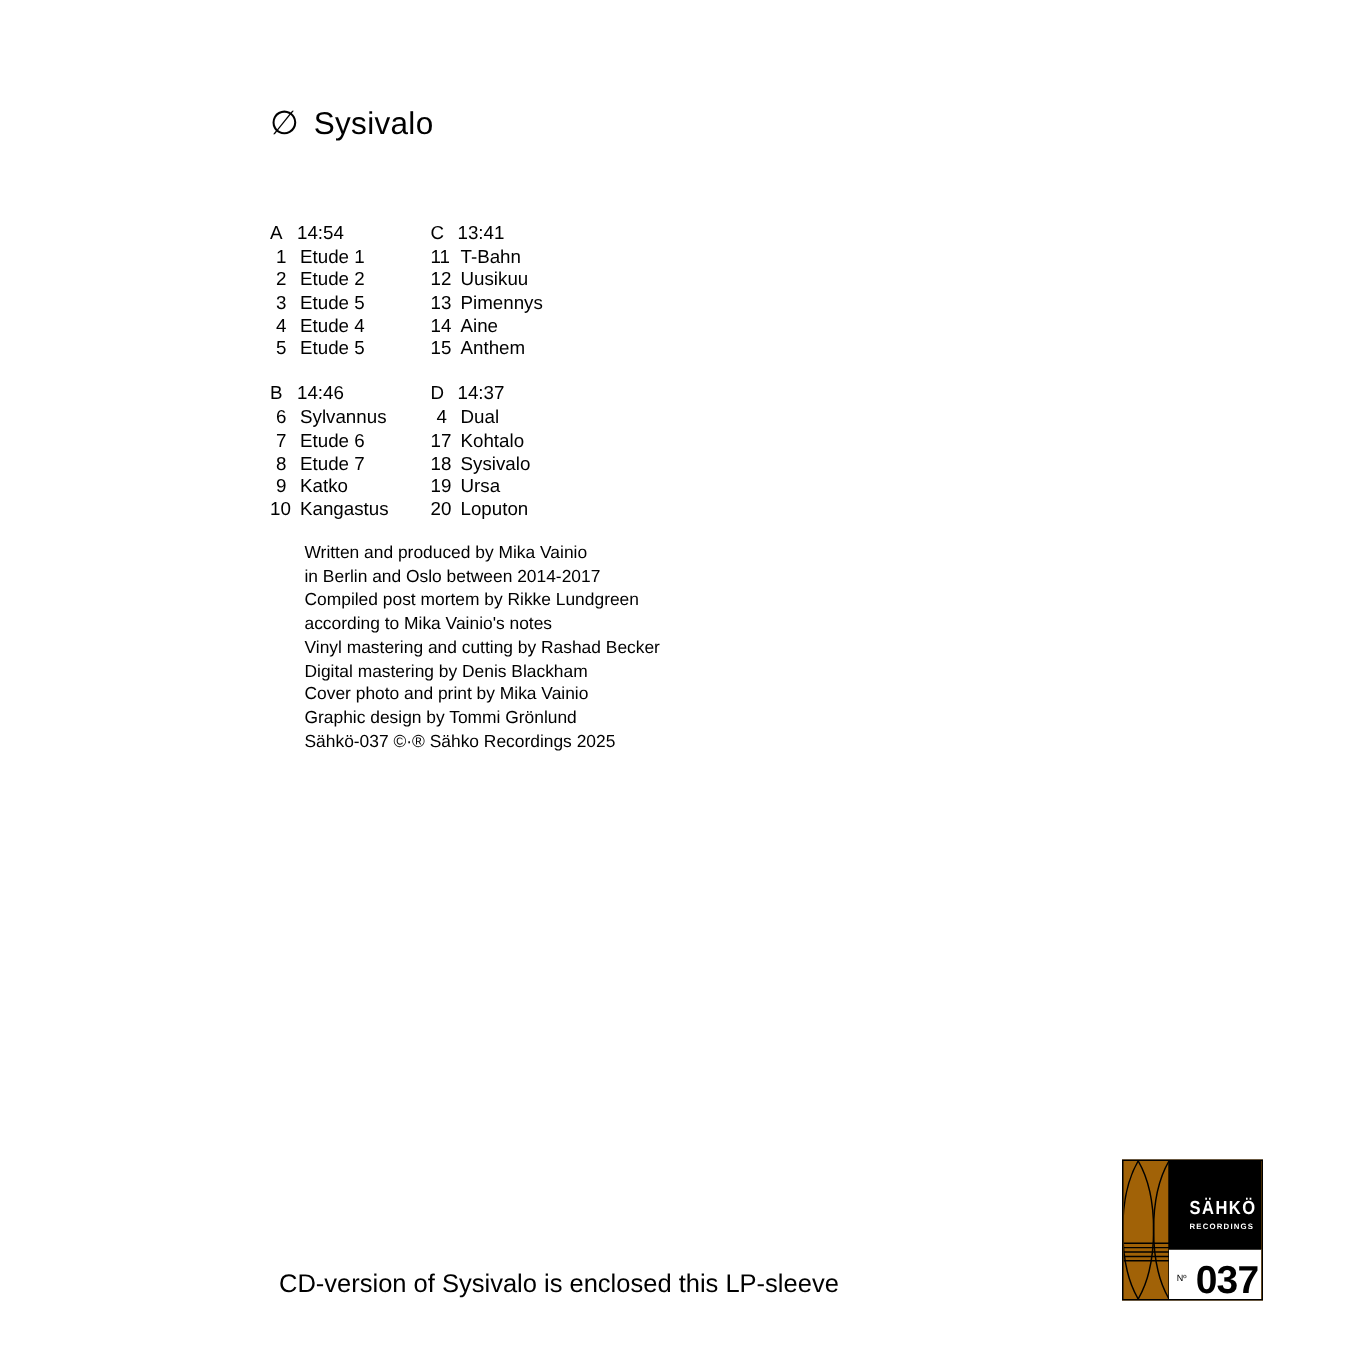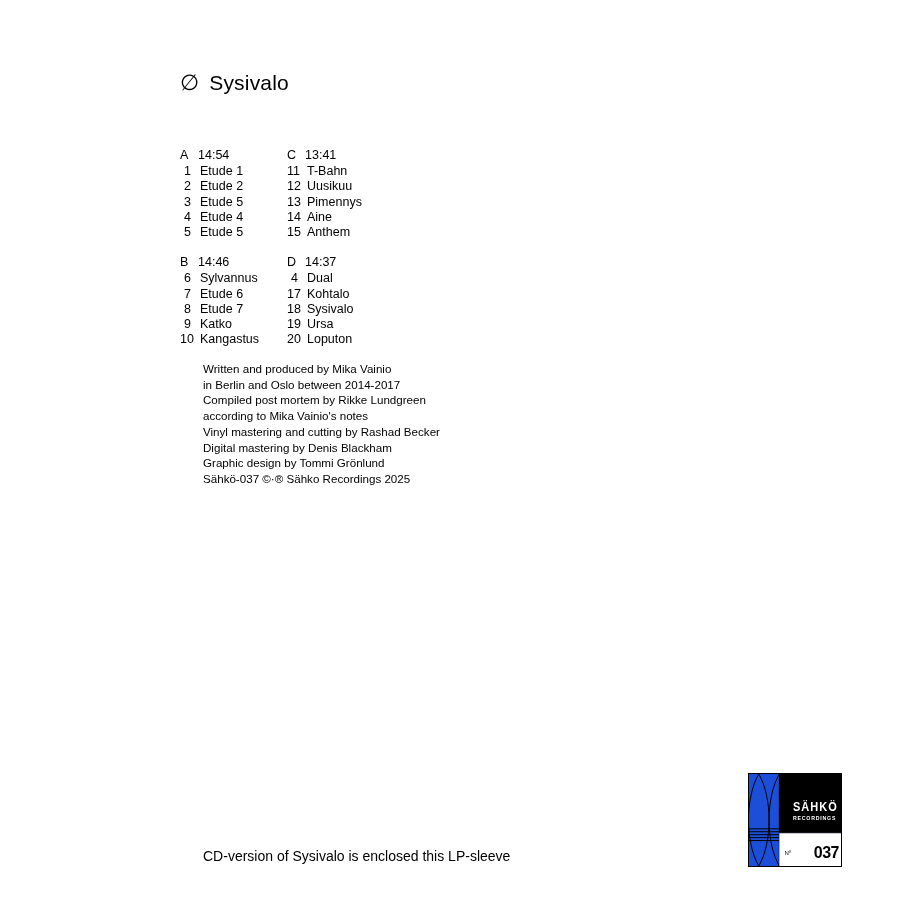--- a/index.html
+++ b/index.html
@@ -87,50 +87,50 @@
     line-height: 15.7px;
     margin-left: 17px;
   }
   #credits .credit-line {
     white-space: nowrap;
   }
 
   
   #footer-note {
     position: absolute;
-    left: 203px;
+    left: 186px;
     top: 849px;
-    font-size: 14px;
+    font-size: 17px;
     line-height: 14px;
     white-space: nowrap;
   }
 
   
   #label-logo {
     position: absolute;
     left: 748px;
     top: 773px;
     width: 94px;
     height: 94px;
     border: 1.4px solid #000;
     box-sizing: border-box;
-    background: #1d4ed8;
+    background: #a16207;
     overflow: hidden;
   }
   #label-logo .logo-svg {
     position: absolute;
     left: 0; top: 0;
     width: 100%;
     height: 100%;
   }
   #label-logo .cat-num {
     position: absolute;
     right: 2px;
     bottom: 1px;
-    font-size: 16px;
+    font-size: 26px;
     font-weight: bold;
     letter-spacing: -0.5px;
     line-height: 24px;
     font-family: "Liberation Sans", sans-serif;
   }
   #label-logo .cat-prefix {
     position: absolute;
     right: 50px;
     bottom: 9px;
     font-size: 6px;
@@ -277,20 +277,21 @@
 
 </div>
 
 <div id="credits">
   <div class="credit-line">Written and produced by Mika Vainio</div>
   <div class="credit-line">in Berlin and Oslo between 2014-2017</div>
   <div class="credit-line">Compiled post mortem by Rikke Lundgreen</div>
   <div class="credit-line">according to Mika Vainio's notes</div>
   <div class="credit-line">Vinyl mastering and cutting by Rashad Becker</div>
   <div class="credit-line">Digital mastering by Denis Blackham</div>
+  <div class="credit-line">Cover photo and print by Mika Vainio</div>
   <div class="credit-line">Graphic design by Tommi Grönlund</div>
   <div class="credit-line">Sähkö-037 ©·® Sähko Recordings 2025</div>
 </div>
 
 <div id="footer-note">CD-version of Sysivalo is enclosed this LP-sleeve</div>
 
 <div id="label-logo">
   <svg class="logo-svg" viewBox="0 0 94 94" preserveAspectRatio="none">
 
     <line x1="31" y1="0" x2="31" y2="94" stroke="#000" stroke-width="1"></line>

